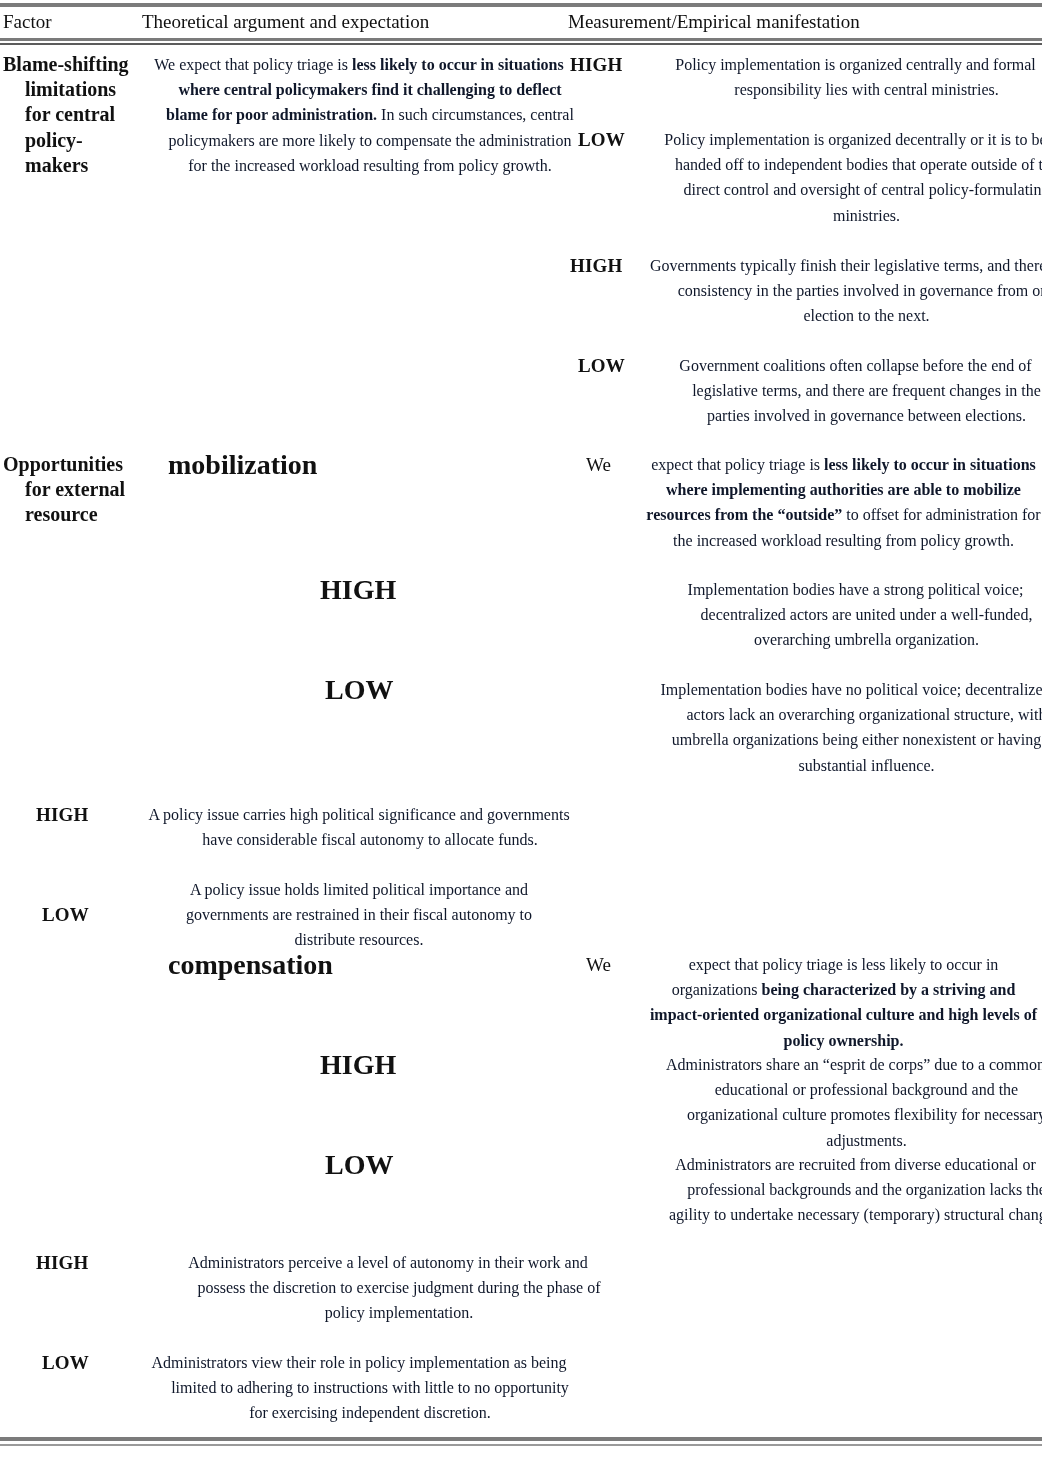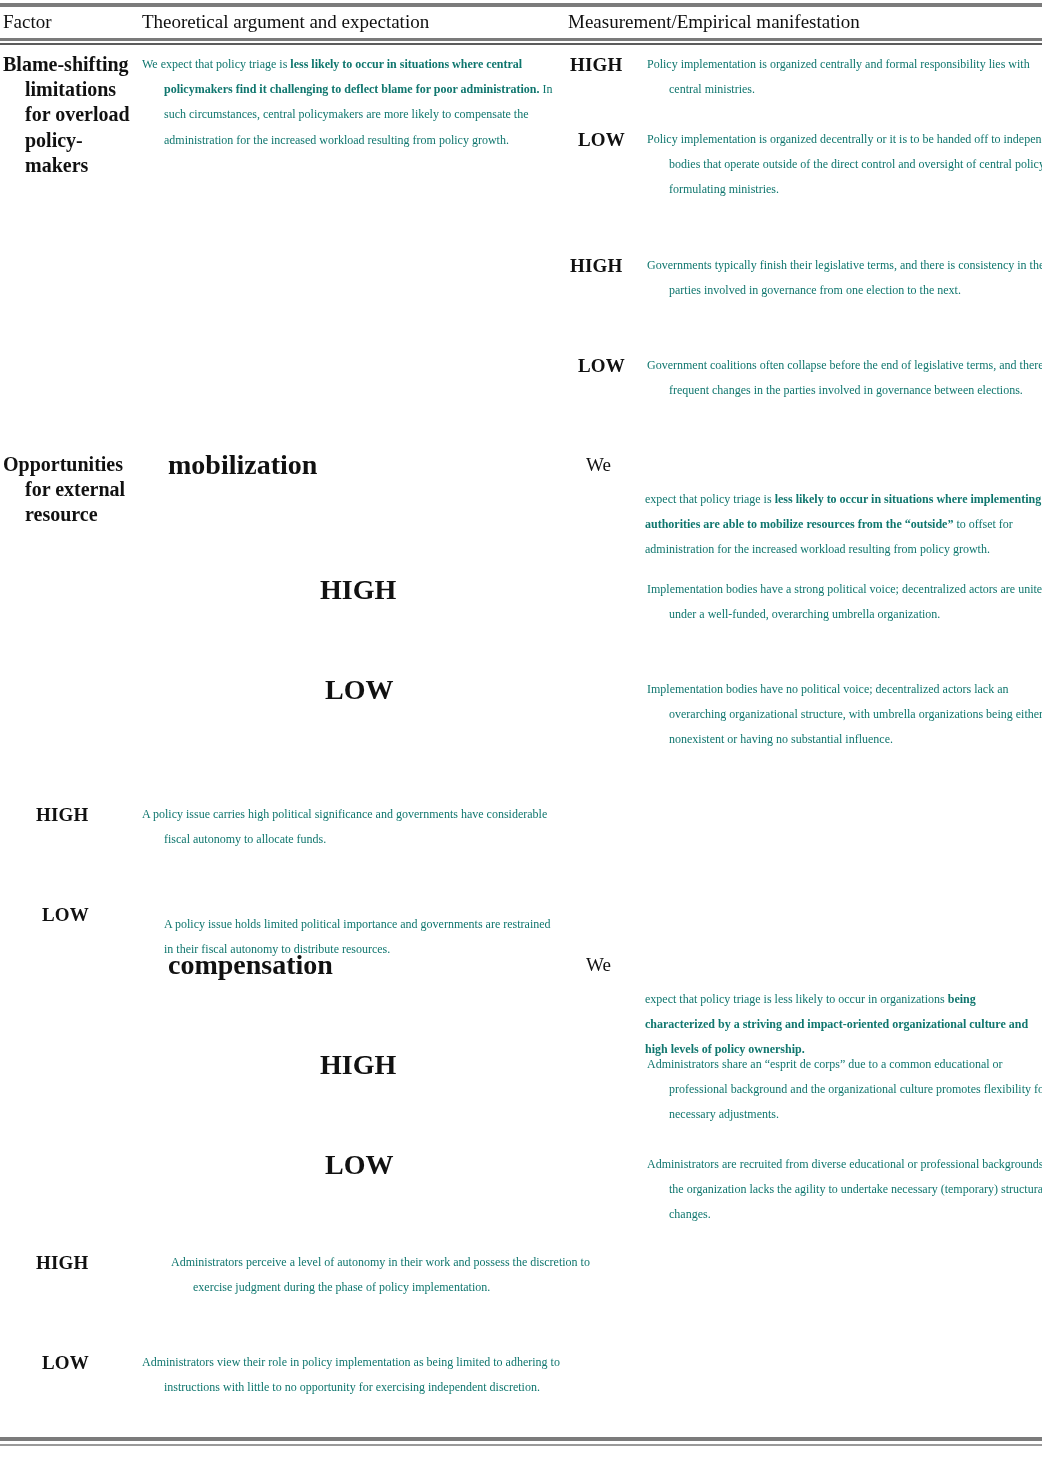--- a/index.html
+++ b/index.html
@@ -46,27 +46,28 @@
     white-space: nowrap;
     color: #101010;
   }
   .hdr-factor { left: 3px;   top: 10px; }
   .hdr-theory { left: 142px; top: 10px; }
   .hdr-meas   { left: 568px; top: 10px; }
 
   
   .tb {
     position: absolute;
-    font-size: 12px;
+    font-size: 16px;
     line-height: 25.2px;
-    color: #0f766e;
+    color: #0f172a;
     text-indent: -22px;
     padding-left: 22px;
+    text-align: center;
   }
-  .tb.noind { text-indent: 0; padding-left: 0; margin-top: 35px; }
+  .tb.noind { text-indent: 0; padding-left: 0; }
   .tb b, .tb .b { font-weight: bold; }
 
   .lbl {
     position: absolute;
     font-size: 19px;
     line-height: 25.2px;
     font-weight: bold;
     white-space: nowrap;
     letter-spacing: 0.2px;
   }
@@ -100,21 +101,21 @@
   <div class="rule rule-bottom-a"></div>
   <div class="rule rule-bottom-b"></div>
 
   <div class="hdr hdr-factor">Factor</div>
   <div class="hdr hdr-theory">Theoretical argument and expectation</div>
   <div class="hdr hdr-meas">Measurement/Empirical manifestation</div>
 
   <div class="factor" style="left:3px; top:52px; width:130px;">
     <span>Blame-shifting</span><br>
     <span>limitations</span><br>
-    <span>for overload</span><br>
+    <span>for central</span><br>
     <span>policy-</span><br>
     <span>makers</span>
   </div>
 
   <div class="tb" style="left:142px; top:52px; width:412px;"><span>We expect that policy triage is </span><b>less likely to occur in situations where central policymakers find it challenging to deflect blame for poor administration.</b><span> In such circumstances, central policymakers are more likely to compensate the administration for the increased workload resulting from policy growth.</span></div>
 
   <div class="lbl" style="left:570px; top:52px;">HIGH</div>
   <div class="tb" style="left:647px; top:52px; width:395px;">Policy implementation is organized centrally and formal responsibility lies with central ministries.</div>
 
   <div class="lbl" style="left:578px; top:127px;">LOW</div>

